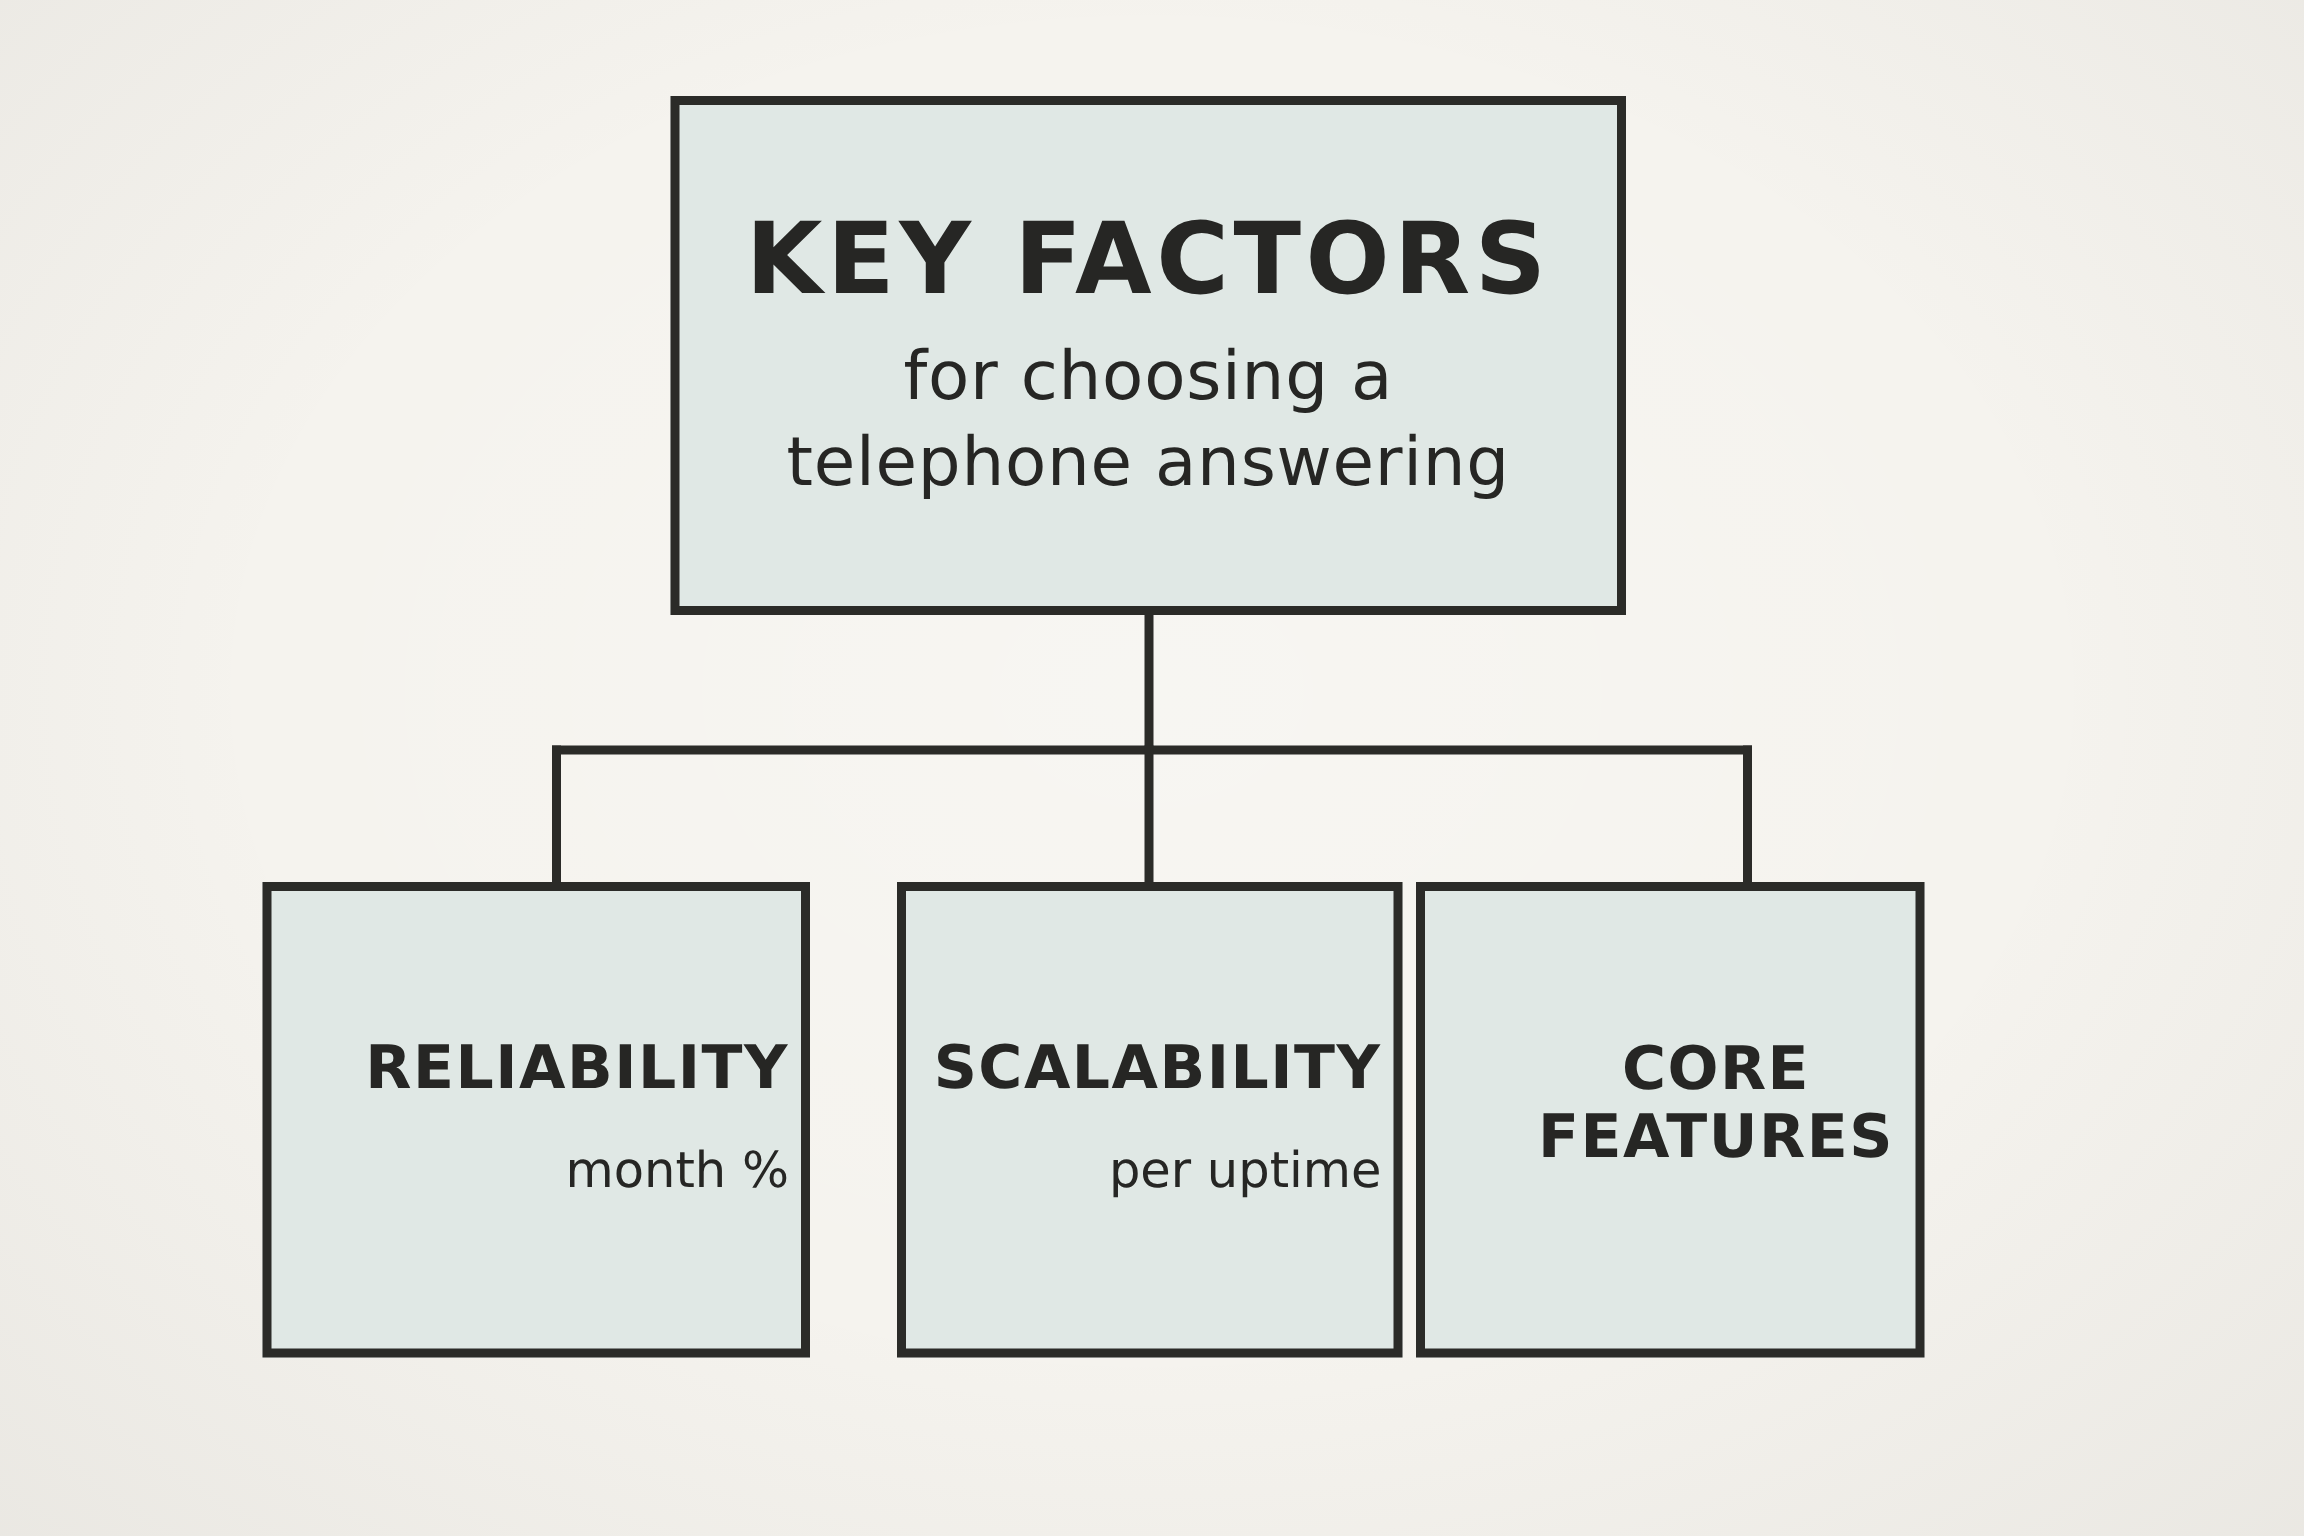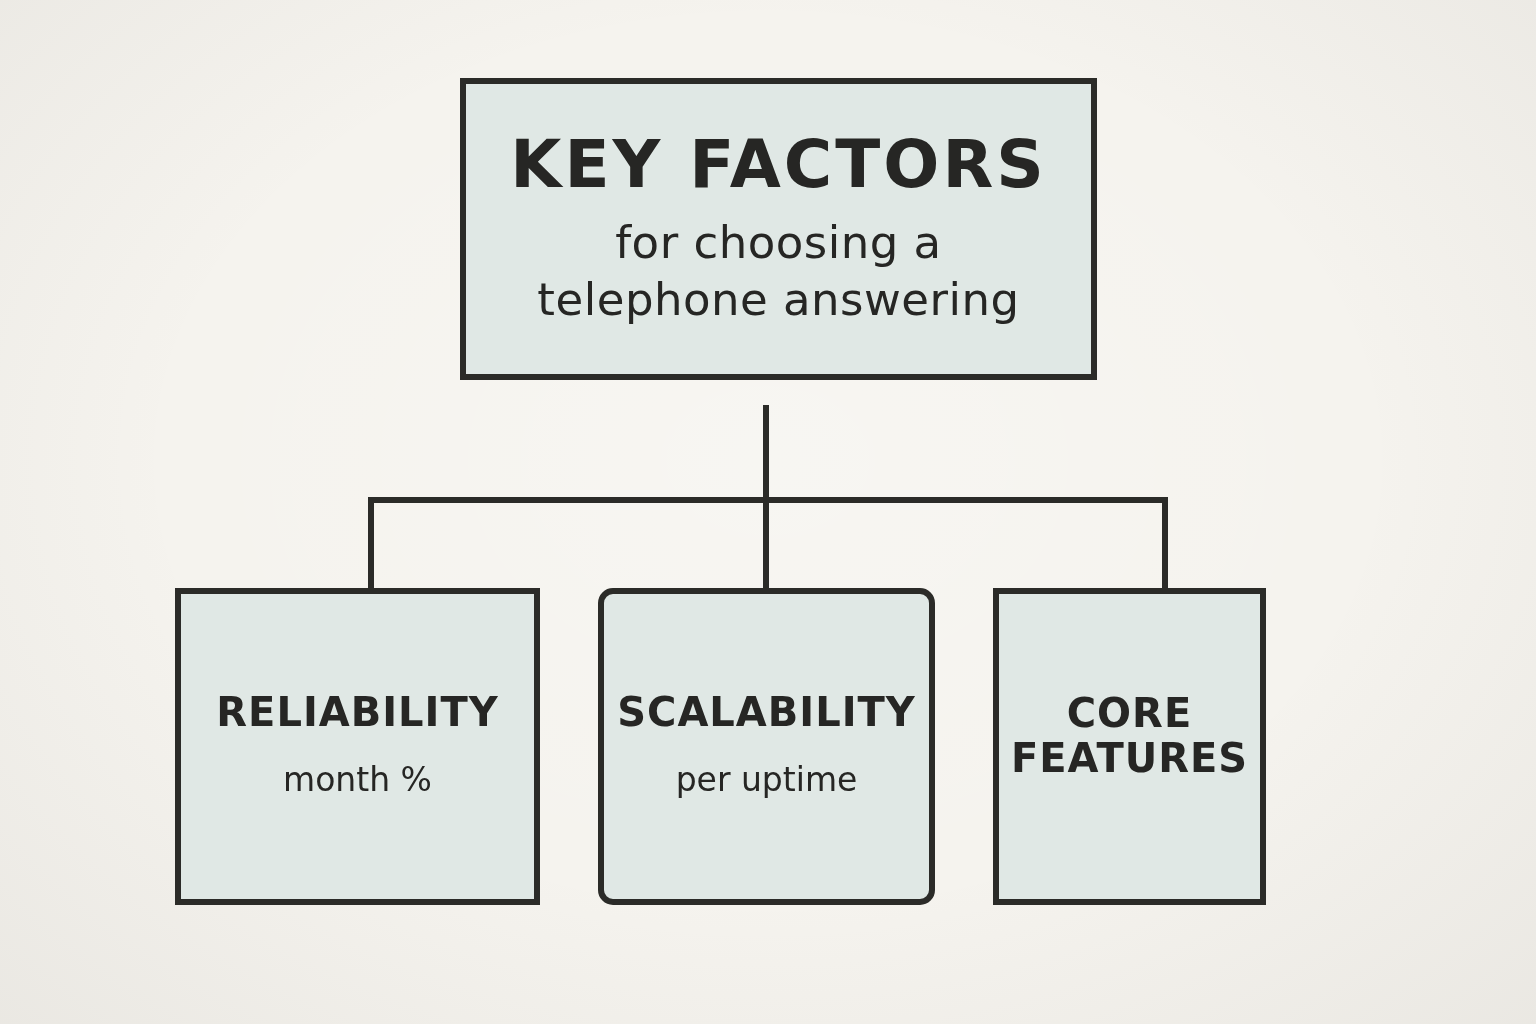--- a/index.html
+++ b/index.html
@@ -33,47 +33,47 @@
     display: flex;
     flex-direction: column;
     align-items: center;
     justify-content: center;
     text-align: center;
     color: #262624;
     z-index: 2;
   }
   .root-box {
     left: 447px;
-    top: 78px;
+    top: 64px;
     width: 637px;
-    height: 302px;
-    margin-left: 13px;
+    height: 346px;
   }
   .root-title {
     font-size: 66px;
     font-weight: bold;
     letter-spacing: 3px;
     line-height: 1.05;
     margin-bottom: 16px;
   }
   .root-subtitle-line {
     font-size: 45px;
     font-weight: 400;
     line-height: 1.26;
     letter-spacing: 0.5px;
     white-space: nowrap;
   }
   .child-box {
     top: 588px;
     height: 317px;
     padding: 2px 8px;
+    align-items: flex-end;
   }
   .child-reliability { left: 175px; width: 365px; }
-  .child-scalability { left: 598px; width: 337px; border-radius: 15px; }
-  .child-core        { left: 993px; width: 273px; }
+  .child-scalability { left: 598px; width: 337px; }
+  .child-core        { left: 944px; width: 339px; }
   .child-title {
     font-size: 40px;
     font-weight: bold;
     letter-spacing: 1px;
     line-height: 1.12;
     margin-bottom: 22px;
   }
   .child-line {
     font-size: 33px;
     font-weight: 500;

